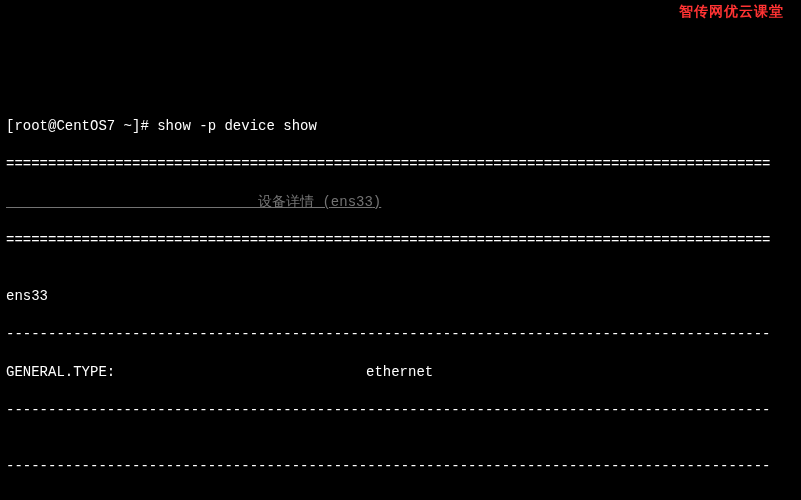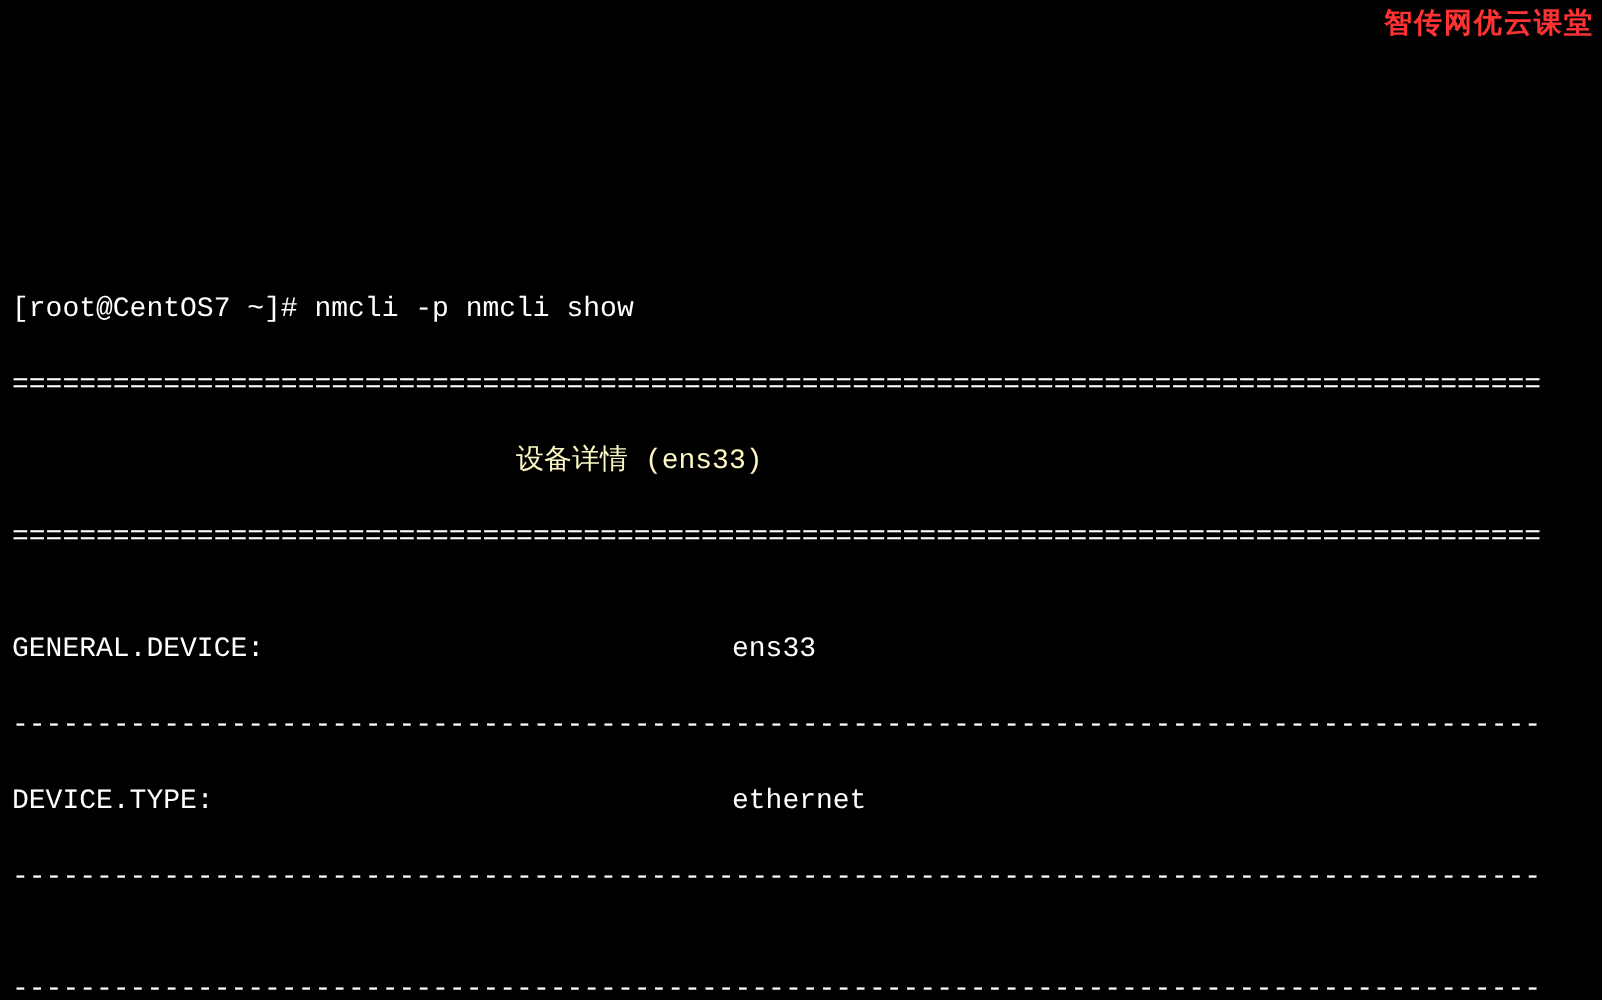--- a/index.html
+++ b/index.html
@@ -16,45 +16,45 @@
       width: 801px;
       height: 500px;
       overflow: hidden;
       padding: 4px 6px;
       white-space: pre;
       position: relative;
     }
     .watermark {
       position: absolute;
       top: 2px;
-      right: 4px;
+      right: 17px;
       color: #ff3333;
       font-family: "SimSun", "Microsoft YaHei", sans-serif;
       font-size: 14px;
       font-weight: bold;
       letter-spacing: 1px;
     }
     .prompt-line {
       display: flex;
-      margin-top: 29px;
     }
     .prompt {
       color: #fff;
     }
     .cmd {
       color: #fff;
       margin-left: 1ch;
     }
     .eqline, .dashline {
       color: #fff;
       overflow: hidden;
       text-overflow: clip;
     }
     .hdr-line {
-      color: #fef9c3;
+      color: #737373;
+      text-decoration: underline;
     }
     .row {
       display: flex;
     }
     .key {
       width: 360px;
       color: #fff;
     }
     .val {
       color: #fff;
@@ -62,29 +62,29 @@
   </style>
 </head>
 <body>
 
 
 
 <div class="watermark">智传网优云课堂</div>
 
 <div class="prompt-line">
   <span class="prompt">[root@CentOS7 ~]#</span>
-  <span class="cmd">nmcli -p nmcli show</span>
+  <span class="cmd">show -p device show</span>
 </div>
 <div class="eqline">===========================================================================================</div>
 <div class="hdr-line"><span>                              设备详情 (</span><span>ens33</span><span>)</span></div>
 <div class="eqline">===========================================================================================</div>
 
-<div class="row"><span class="key">GENERAL.DEVICE:</span><span class="val">ens33</span></div>
+<div class="row"><span class="val">ens33</span></div>
 <div class="dashline">-------------------------------------------------------------------------------------------</div>
-<div class="row"><span class="key">DEVICE.TYPE:</span><span class="val">ethernet</span></div>
+<div class="row"><span class="key">GENERAL.TYPE:</span><span class="val">ethernet</span></div>
 <div class="dashline">-------------------------------------------------------------------------------------------</div>
 <div class="row"></div>
 <div class="dashline">-------------------------------------------------------------------------------------------</div>
 
 
 
 
 
 
 

